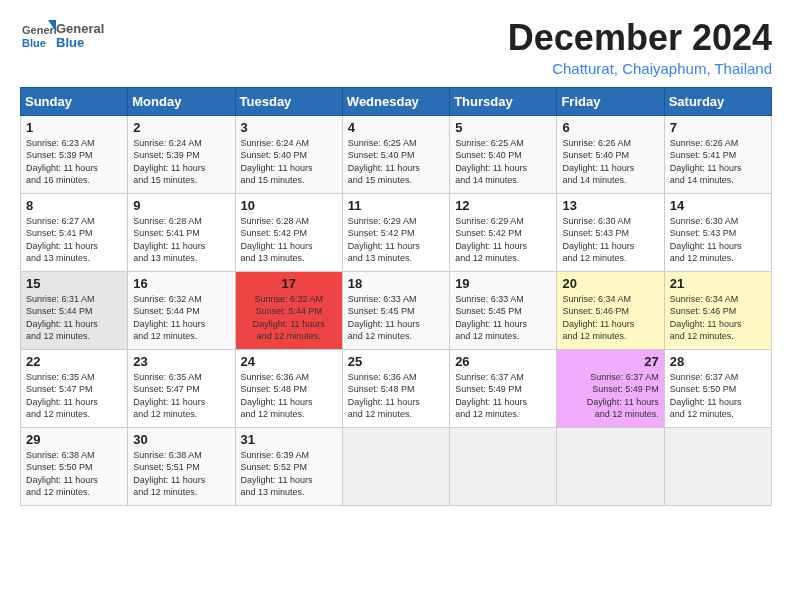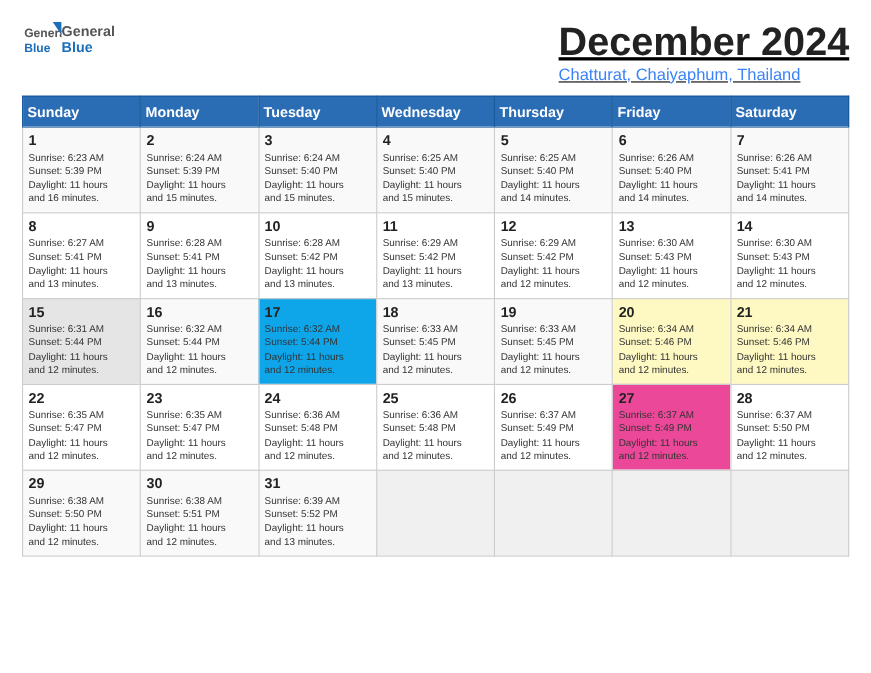--- a/index.html
+++ b/index.html
@@ -21,22 +21,21 @@
       justify-content: space-between;
       align-items: flex-start;
       margin-bottom: 10px;
     }
     .logo {
       display: flex;
       flex-direction: column;
       align-items: flex-start;
     }
     .title-block {
-      text-align: left;
-      text-decoration: underline;
+      text-align: right;
     }
     .month-title {
       font-size: 36px;
       font-weight: bold;
       color: #222;
       line-height: 1.1;
     }
     .location {
       font-size: 15px;
       color: #3b82f6;
@@ -235,21 +234,21 @@
 Daylight: 11 hours
 and 12 minutes.</div>
           </td>
           <td style="background: rgb(249, 249, 249);">
             <span class="day-num">16</span>
             <div class="day-info" style="white-space: pre-line;">Sunrise: 6:32 AM
 Sunset: 5:44 PM
 Daylight: 11 hours
 and 12 minutes.</div>
           </td>
-          <td style="background: #0ea5e9;">
+          <td style="background: #ef4444; text-align: center;">
             <span class="day-num">17</span>
             <div class="day-info" style="white-space: pre-line;">Sunrise: 6:32 AM
 Sunset: 5:44 PM
 Daylight: 11 hours
 and 12 minutes.</div>
           </td>
           <td style="background: rgb(249, 249, 249);">
             <span class="day-num">18</span>
             <div class="day-info" style="white-space: pre-line;">Sunrise: 6:33 AM
 Sunset: 5:45 PM
@@ -307,21 +306,21 @@
 Daylight: 11 hours
 and 12 minutes.</div>
           </td>
           <td style="background: rgb(255, 255, 255); margin-top: 40px;">
             <span class="day-num">26</span>
             <div class="day-info" style="white-space: pre-line;">Sunrise: 6:37 AM
 Sunset: 5:49 PM
 Daylight: 11 hours
 and 12 minutes.</div>
           </td>
-          <td style="background: #ec4899;">
+          <td style="background: #f0abfc; text-align: right;">
             <span class="day-num">27</span>
             <div class="day-info" style="white-space: pre-line;">Sunrise: 6:37 AM
 Sunset: 5:49 PM
 Daylight: 11 hours
 and 12 minutes.</div>
           </td>
           <td style="background: rgb(255, 255, 255);">
             <span class="day-num">28</span>
             <div class="day-info" style="white-space: pre-line;">Sunrise: 6:37 AM
 Sunset: 5:50 PM

